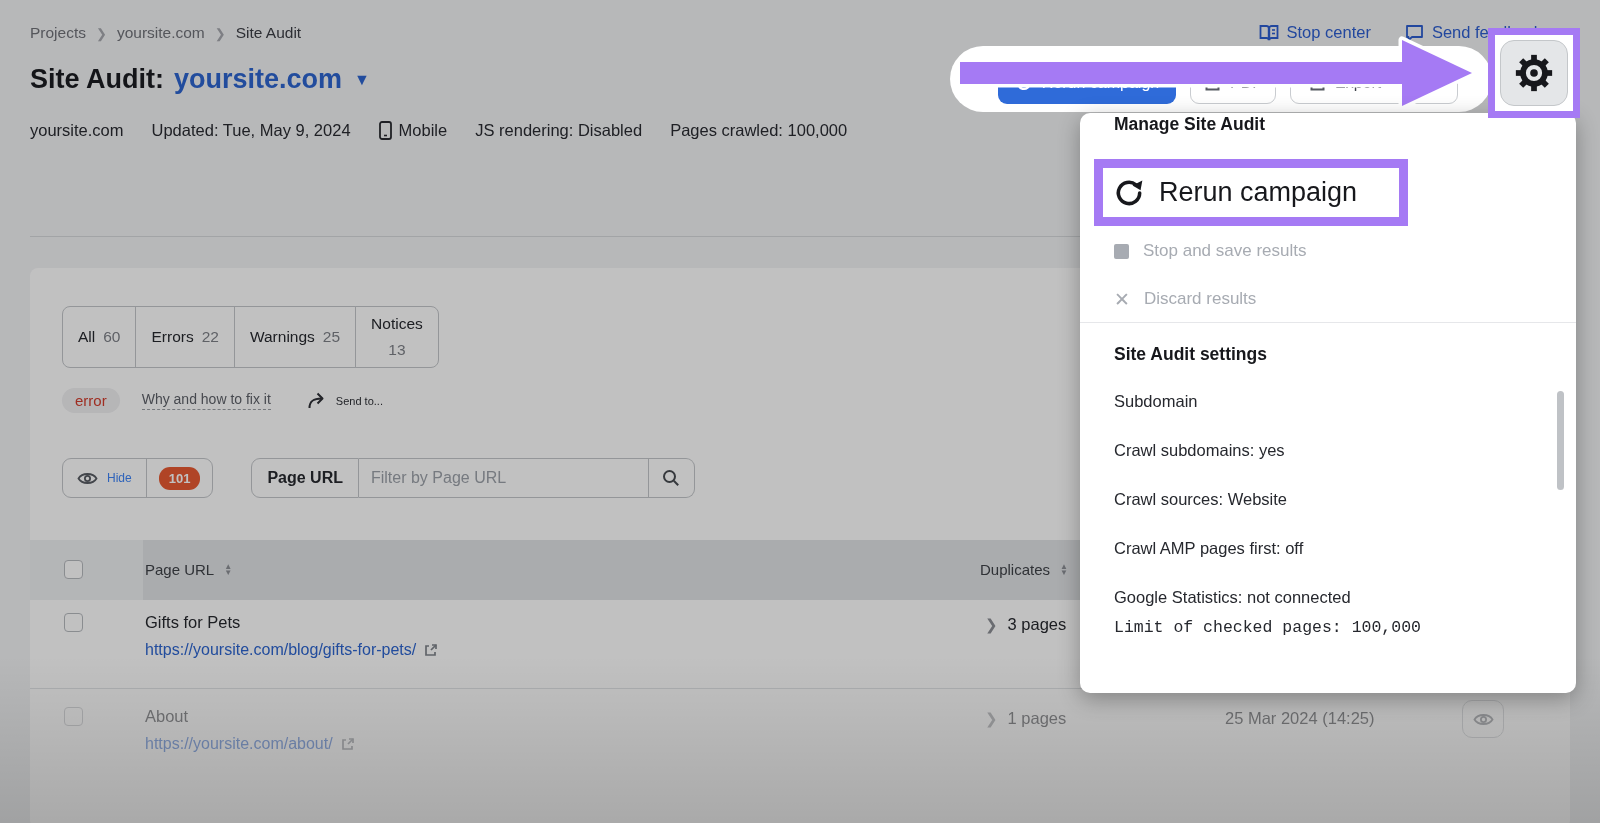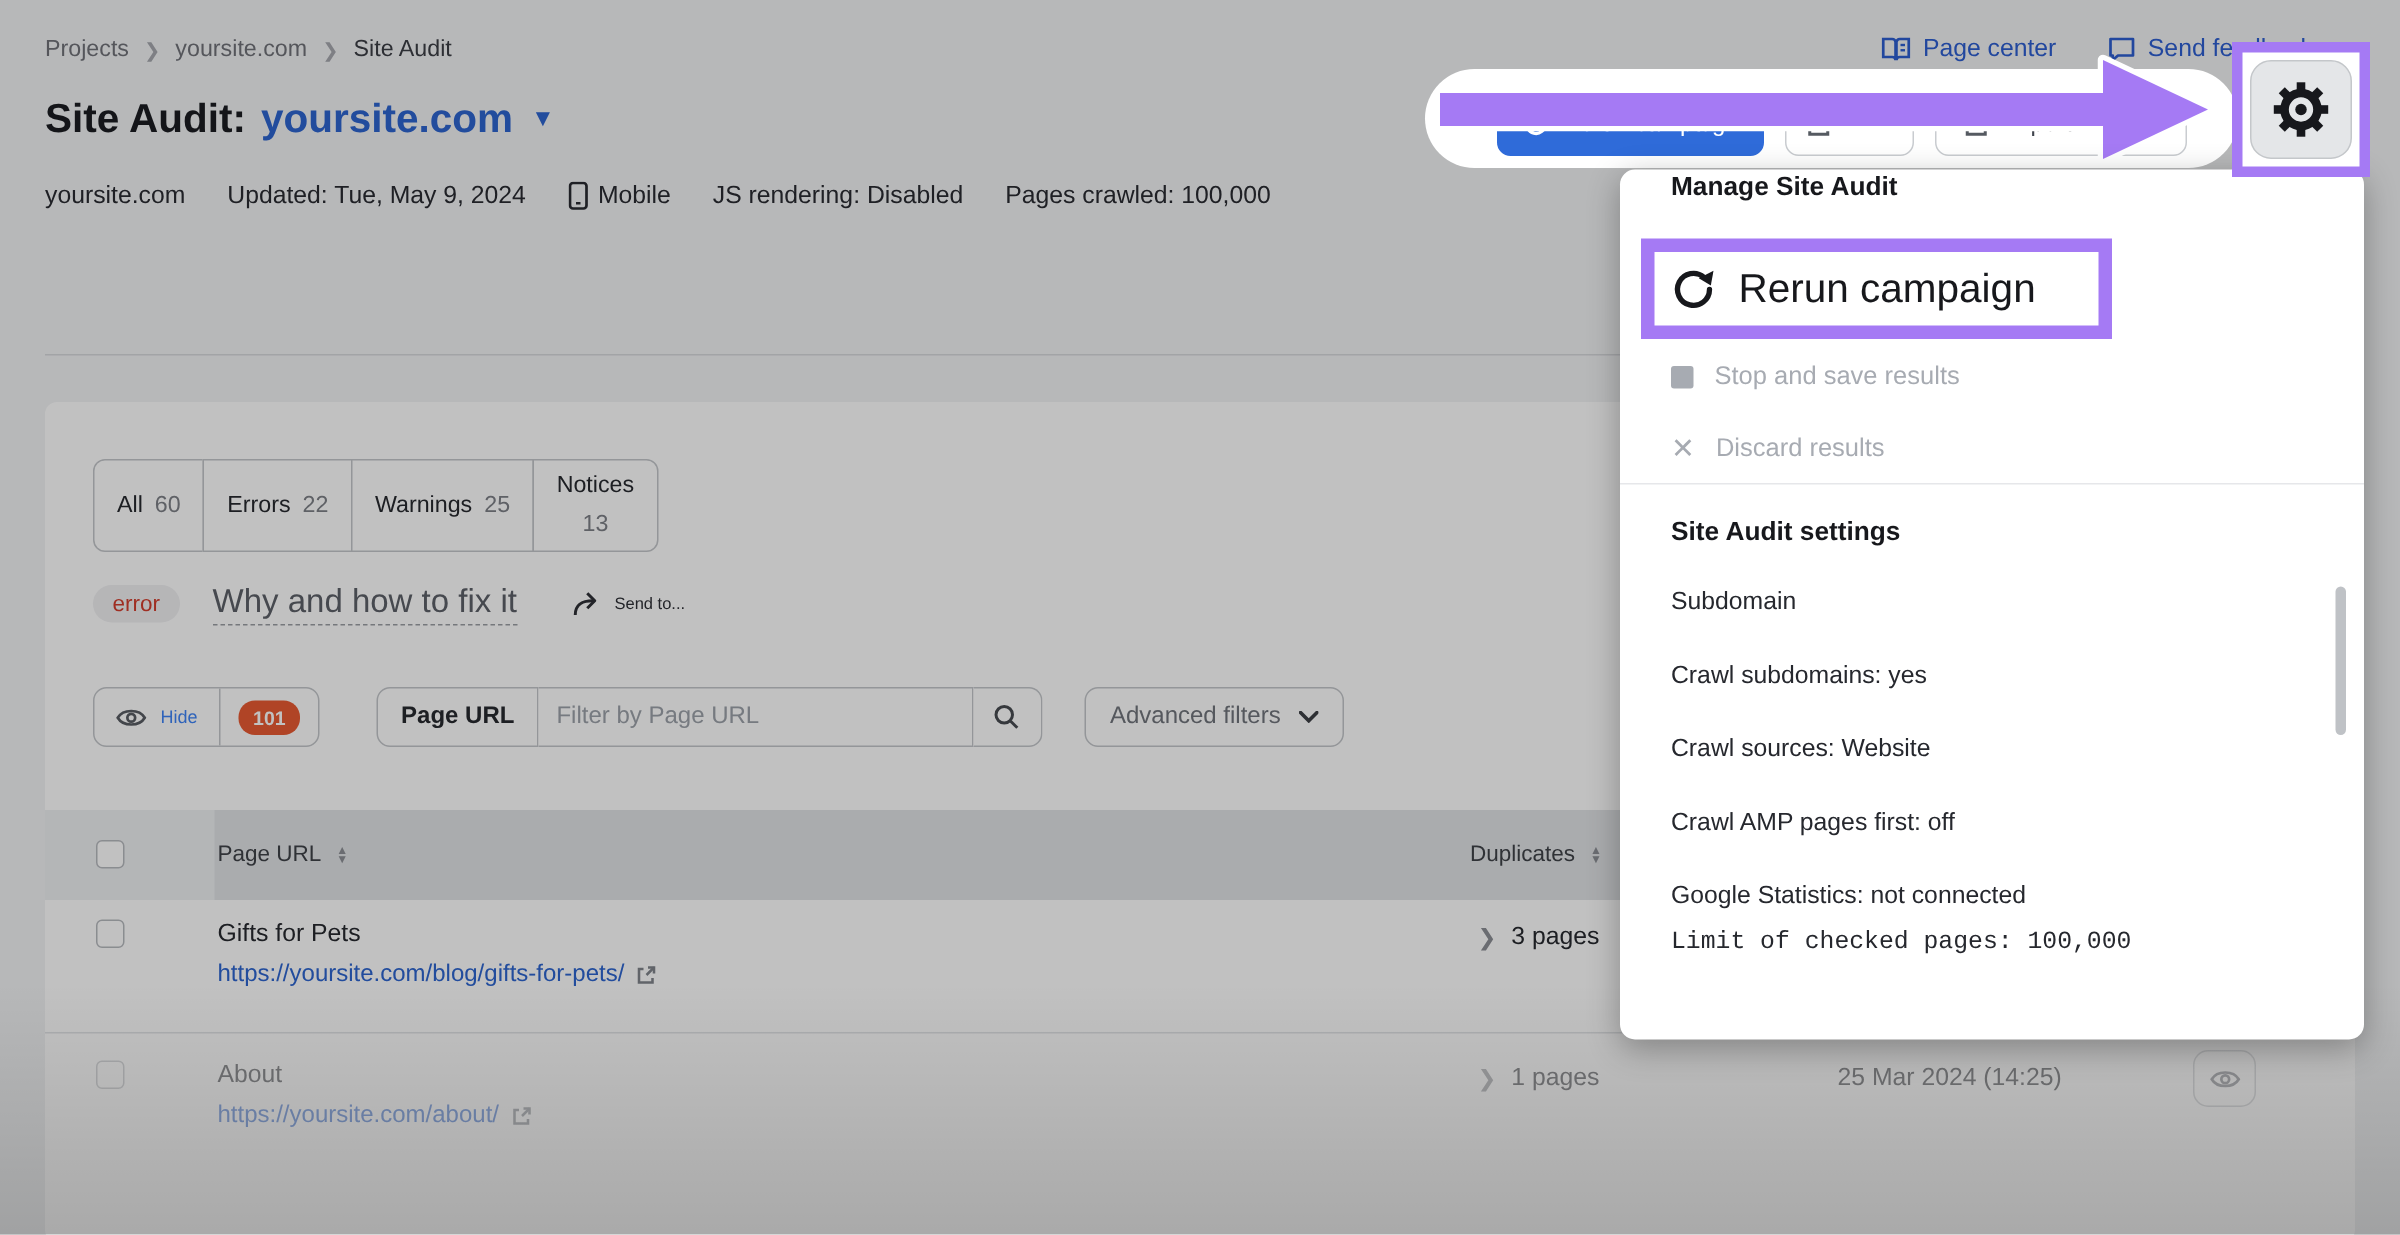--- a/index.html
+++ b/index.html
@@ -33,21 +33,21 @@
 
   .chips { left:62px; top:306px; display:flex; font-size:15.5px; }
   .chip { display:flex; gap:8px; align-items:center; padding:8px 15px; border:1px solid #c3c6ca; margin-left:-1px; color:#24262c; background:#fff; white-space:nowrap; }
   .chip:first-child { border-radius:8px 0 0 8px; margin-left:0; }
   .chip:last-child { border-radius:0 8px 8px 0;flex-direction:column; }
   .chip .cnt { color:#7c7f86; }
 
   .issue-row { left:62px; top:388px; display:flex; align-items:center; gap:22px; white-space:nowrap; }
   .issue-heading { font-size:21px; font-weight:bold; color:#17191e; }
   .err-badge { background:#f0f0f2; color:#d23a2a; font-size:15px; padding:4px 13px; border-radius:13px; }
-  .fix-link { font-size:22px; color:#5b5e66; border-bottom:1.5px dashed #9a9da3; padding-bottom:2px; cursor:pointer;text-align:right; }
+  .fix-link { font-size:14px; color:#5b5e66; border-bottom:1.5px dashed #9a9da3; padding-bottom:2px; cursor:pointer;text-align:right; }
   .send-to { font-size:11px; color:#2b2d33; display:flex; gap:9px; align-items:center; margin-left:14px; }
 
   .toolbar { left:62px; top:458px; display:flex; align-items:center; }
   .btn-hide { display:flex; align-items:center; border:1px solid #c3c6ca; border-radius:9px; background:#fff; height:40px; }
   .btn-hide .hseg { display:flex; gap:9px; align-items:center; padding:0 14px; font-size:12px; color:#3b82f6; height:100%; }
   .btn-hide .hseg2 { border-left:1px solid #c3c6ca; padding:0 12px; display:flex; align-items:center; height:100%; }
   .badge-cnt { background:#e8582f; color:#fff; font-size:13px; font-weight:bold; padding:4px 10px; border-radius:11px; }
   .filter-group { display:flex; margin-left:38px; height:40px; }
   .fg-label { border:1px solid #c3c6ca; border-radius:9px 0 0 9px; padding:0 15px; display:flex; align-items:center; font-size:16px; color:#24262c; background:#fff; font-weight:600; }
   .fg-input { border:1px solid #c3c6ca; border-left:none; width:290px; padding:0 12px; font-size:16px; color:#3a3d43; background:#fff; outline:none; }
@@ -110,21 +110,21 @@
     <span class="crumb-last">Site Audit</span>
   </div>
 
   <div class="abs toplinks">
     <span class="toplink">
       <svg width="20" height="18" viewBox="0 0 20 18">
           <path d="M1.5 2 h6 a2.2 2.2 0 0 1 2.2 2.2 v12 a2.2 2.2 0 0 0 -2.2 -2.2 h-6 z M18.5 2 h-6 a2.2 2.2 0 0 0 -2.2 2.2 v12 a2.2 2.2 0 0 1 2.2 -2.2 h6 z" fill="none" stroke="#2a5cd0" stroke-width="1.8"></path>
           <line x1="13" y1="6" x2="16" y2="6" stroke="#2a5cd0" stroke-width="1.6"></line>
           <line x1="13" y1="9.5" x2="16" y2="9.5" stroke="#2a5cd0" stroke-width="1.6"></line>
         </svg>
-      <span>Page center</span>
+      <span>Stop center</span>
     </span>
     <span class="toplink">
       <svg width="19" height="18" viewBox="0 0 19 18">
           <path d="M2 2 h15 v11 h-10 l-3.5 3 v-3 h-1.5 z" fill="none" stroke="#2a5cd0" stroke-width="1.8" stroke-linejoin="round"></path>
         </svg>
       <span>Send feedback</span>
     </span>
   </div>
 
   <div class="abs page-title">
@@ -197,26 +197,20 @@
     </div>
     <div class="filter-group">
       <span class="fg-label">Page URL</span>
       <input class="fg-input" type="text" placeholder="Filter by Page URL" style="">
       <span class="fg-search">
         <svg width="18" height="18" viewBox="0 0 18 18">
             <circle cx="7.5" cy="7.5" r="5.5" fill="none" stroke="#45494f" stroke-width="2"></circle>
             <line x1="11.8" y1="11.8" x2="16.2" y2="16.2" stroke="#45494f" stroke-width="2"></line>
           </svg>
       </span>
-    </div>
-    <div class="btn-adv">
-      <span>Advanced filters</span>
-      <svg width="13" height="8" viewBox="0 0 13 8">
-          <polyline points="1,1 6.5,6.5 12,1" fill="none" stroke="#3a3d43" stroke-width="2.4" stroke-linecap="round"></polyline>
-        </svg>
     </div>
   </div>
 
   <div class="abs thead">
     <div class="thead-band"></div>
     <span class="cb" style="position:absolute;left:34px;top:20px;"></span>
     <span class="th-label" style="left:115px;">
       <span>Page URL</span>
       <span class="sort">
           <span>▲</span>

